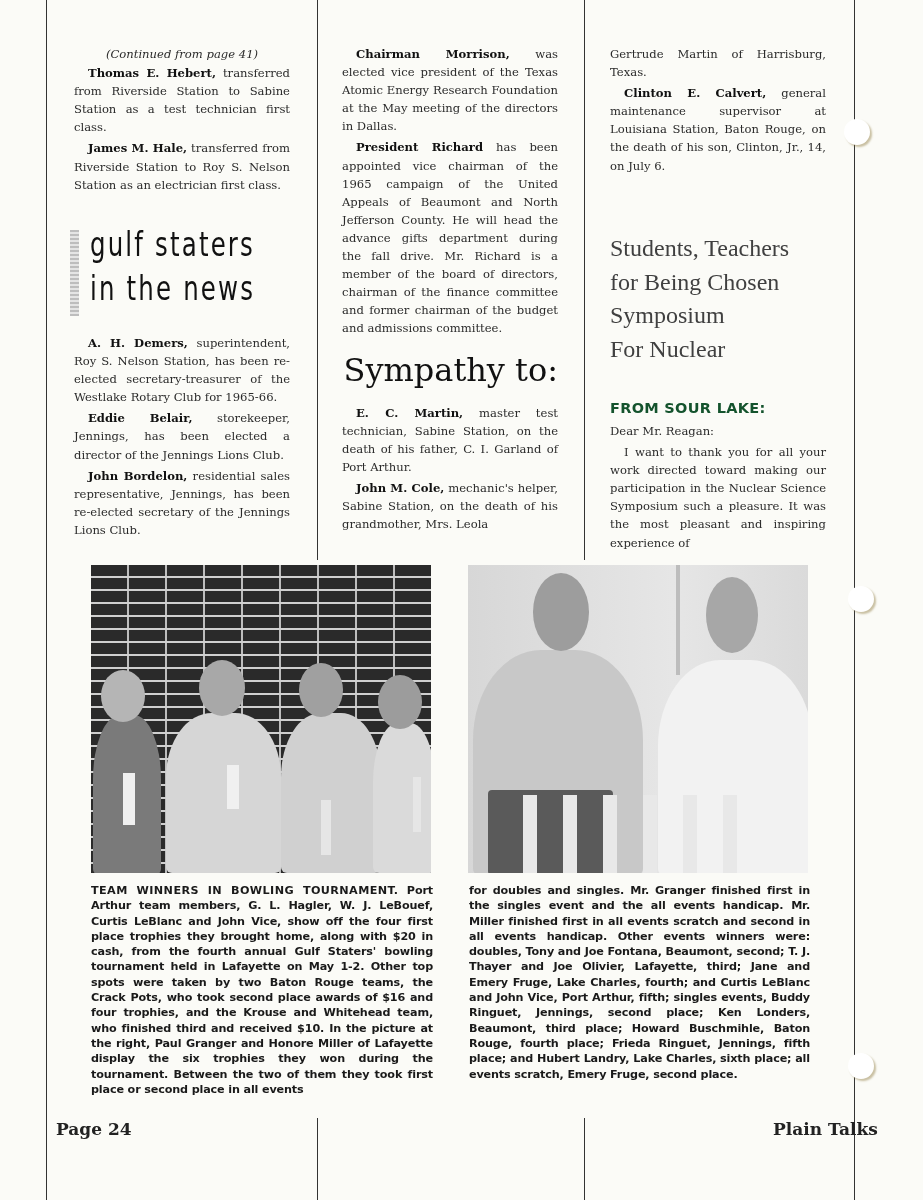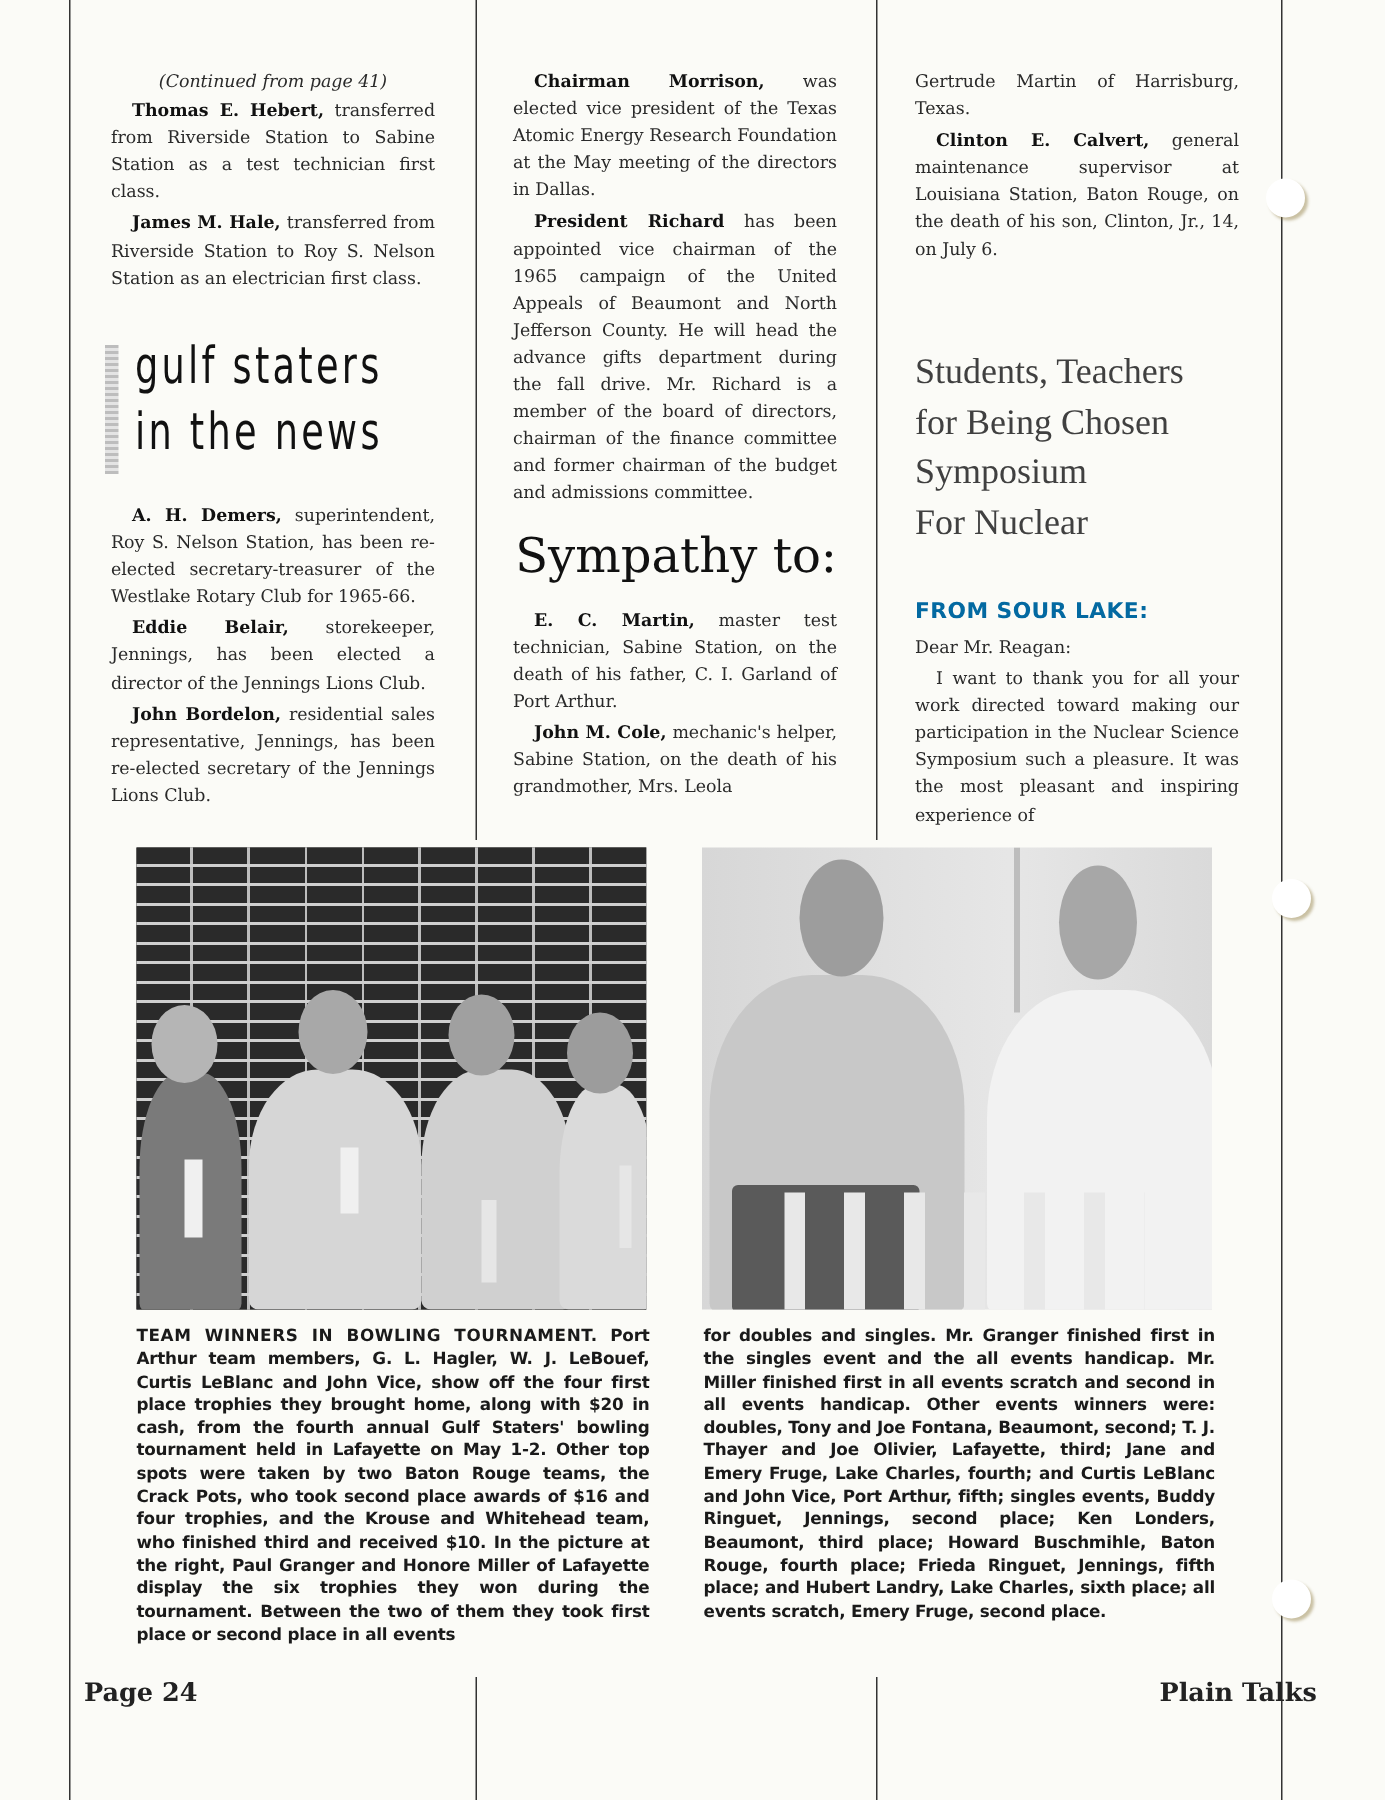--- a/index.html
+++ b/index.html
@@ -30,21 +30,21 @@
   .sympathy {
     font-family: "DejaVu Serif", serif; font-size: 32px; text-align: right;
     text-indent: 0 !important; margin: 14px 0 16px 0 !important; color: #111; line-height: 36px;
   }
   .headline {
     position: absolute; left: 610px; top: 232px; width: 240px;
     font-family: "Liberation Serif", serif; font-size: 24px; line-height: 33.5px; color: #404040;
   }
   .subhead {
     position: absolute; left: 610px; top: 400px;
-    font-family: "DejaVu Sans", sans-serif; font-weight: bold; font-size: 14.5px; letter-spacing: 0.3px; color: #0369a1;
+    font-family: "DejaVu Sans", sans-serif; font-weight: bold; font-size: 14.5px; letter-spacing: 0.3px; color: #14532d;
   }
   .photo { position: absolute; overflow: hidden; }
   .photo-left {
     left: 91px; top: 565px; width: 340px; height: 308px;
     background:
       repeating-linear-gradient(to bottom, transparent 0 11px, #cfcfcf 11px 13px),
       repeating-linear-gradient(to right, #2a2a2a 0 36px, #bdbdbd 36px 38px),
       #2b2b2b;
   }
   .photo-right {

